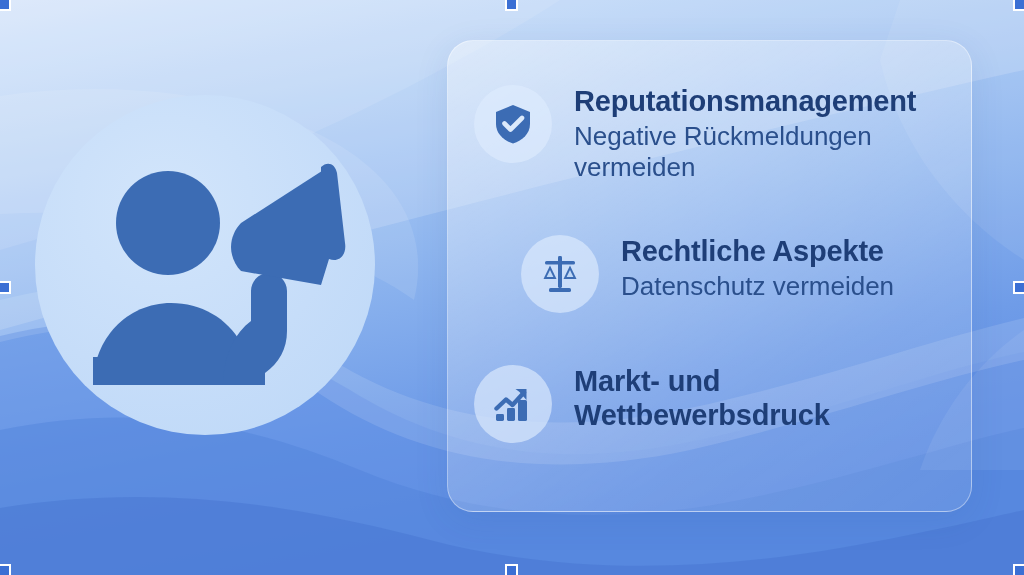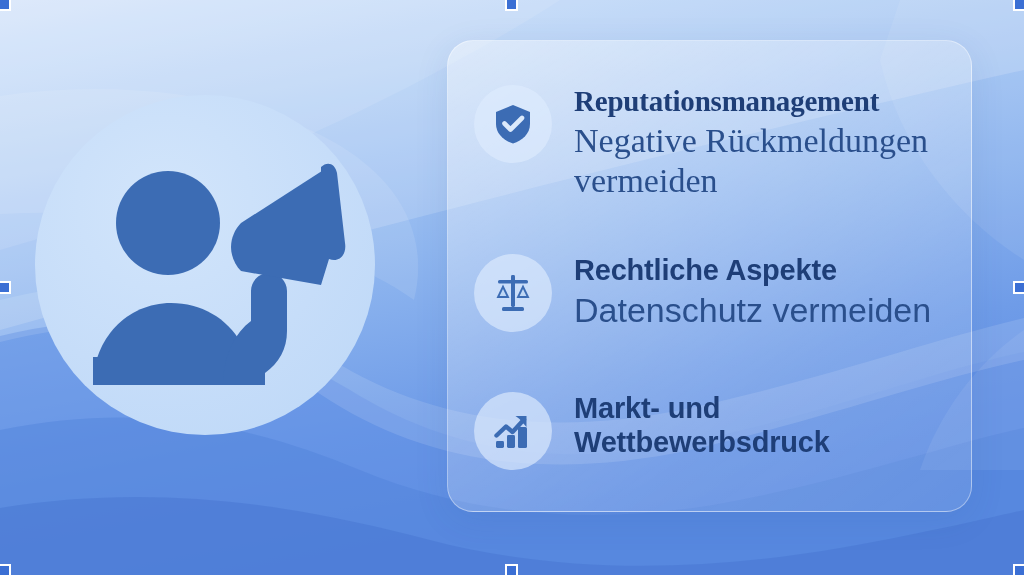--- a/index.html
+++ b/index.html
@@ -94,32 +94,32 @@
   .feature-title {
     font-size: 29px;
     font-weight: bold;
     line-height: 1.16;
     color: #1e3e77;
     letter-spacing: -0.2px;
     margin: 0;
     white-space: pre-line;
   }
   .feature-sub {
-    font-size: 34px;
+    font-size: 26px;
     font-weight: normal;
     line-height: 1.20;
     color: #2a4f8c;
     margin: 2px 0 0 0;
     white-space: pre-line;
   }
 
   
-  .feature.f1 { margin-top: 8px; font-family: Liberation Serif, serif; }
-  .feature.f2 { margin-top: 16px; }
-  .feature.f3 { margin-top: 24px; }
+  .feature.f1 { margin-top: 8px; }
+  .feature.f2 { margin-top: 16px; justify-content: center; }
+  .feature.f3 { margin-top: 16px; }
 
   
   .handle {
     position: absolute;
     width: 13px;
     height: 13px;
     background: #3b6fd4;
     border: 2px solid #ffffff;
     box-sizing: border-box;
   }

